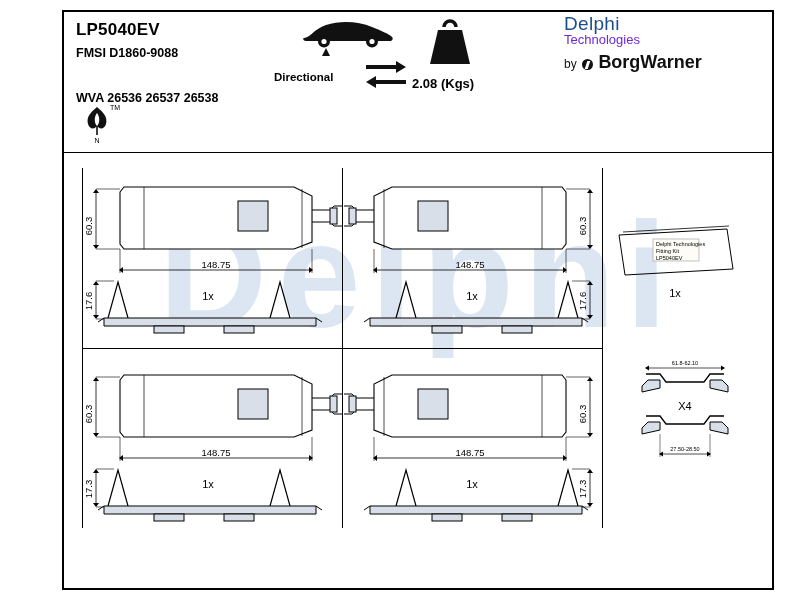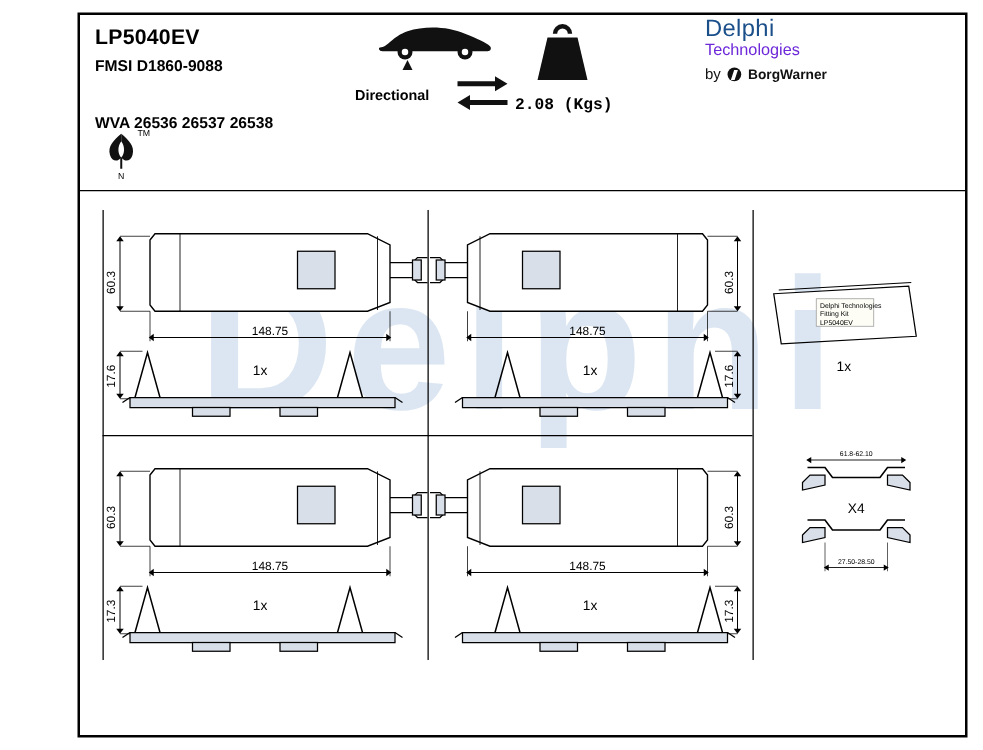--- a/index.html
+++ b/index.html
@@ -81,21 +81,21 @@
   
   .car-icon {
     position: absolute;
     left: 296px;
     top: 12px;
     width: 100px;
     height: 44px;
   }
   .directional-label {
     position: absolute;
-    left: 284px;
+    left: 274px;
     top: 71px;
     font-size: 11.5px;
     font-weight: bold;
     text-align: center;
   }
   .dir-arrows {
     position: absolute;
     left: 362px;
     top: 58px;
     width: 48px;
@@ -109,21 +109,20 @@
     top: 18px;
     width: 52px;
     height: 48px;
   }
   .weight-label {
     position: absolute;
     left: 412px;
     top: 76px;
     font-size: 13px;
     font-weight: bold;
-    font-family: Liberation Mono, monospace;
   }
 
   
   .delphi-logo {
     position: absolute;
     right: 62px;
     top: 14px;
     text-align: left;
     width: 160px;
   }
@@ -137,21 +136,21 @@
   .delphi-logo .l2 {
     font-size: 13px;
     color: #6d28d9;
     line-height: 1.05;
   }
   .delphi-logo .l3 {
     margin-top: 5px;
     font-size: 12px;
     color: #111;
   }
-  .delphi-logo .l3 b { font-size: 11px; }
+  .delphi-logo .l3 b { font-size: 18px; }
   .bw-mark {
     display: inline-block;
     width: 11px;
     height: 11px;
     border-radius: 50%;
     background: #111;
     position: relative;
     top: 2px;
     margin: 0 2px;
   }

